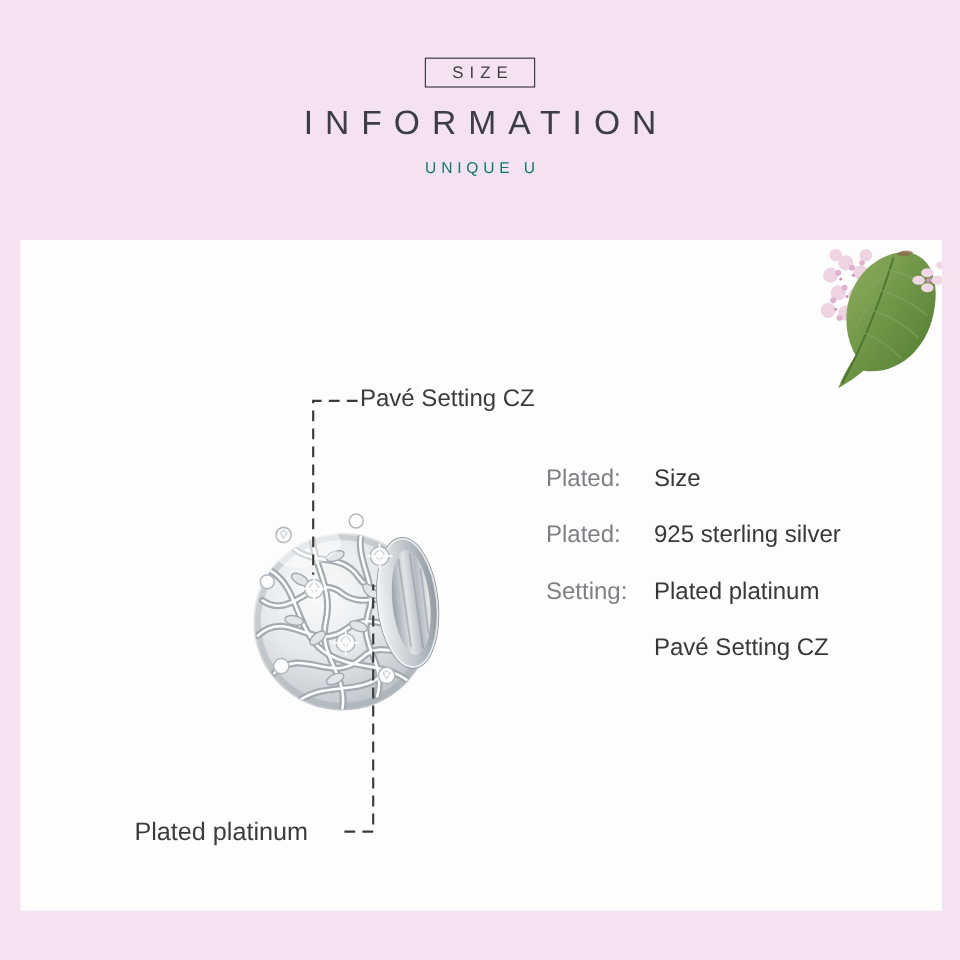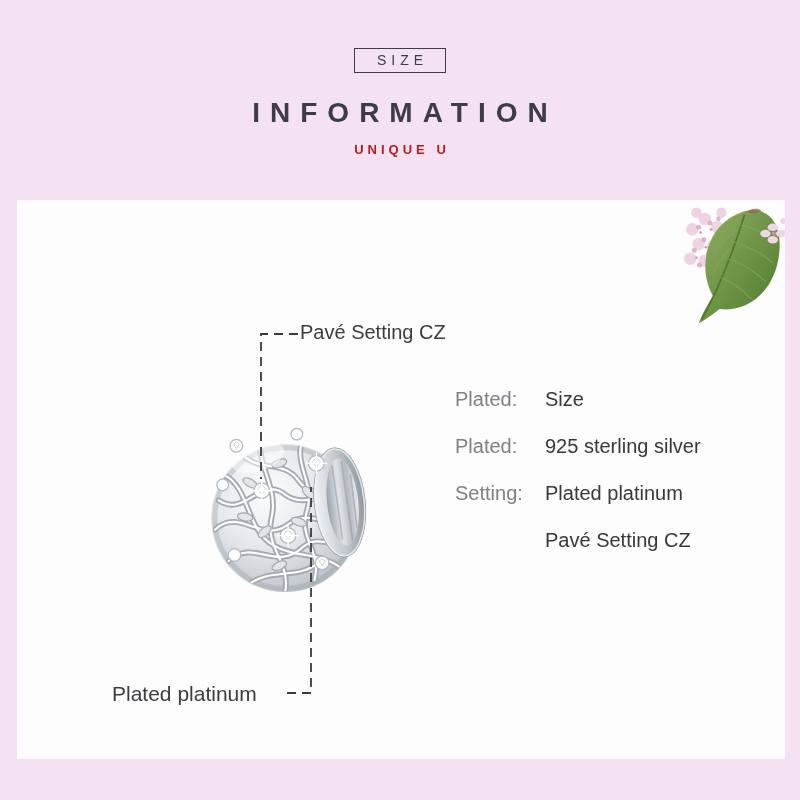--- a/index.html
+++ b/index.html
@@ -15,30 +15,30 @@
   
   .header{position:absolute;top:0;left:0;width:800px;text-align:center;color:#3d3d45;}
   .size-box{
     display:inline-block;margin-top:48px;
     border:1.5px solid #3d3d45;
     padding:3px 17px 4px 17px;
     font-size:14px;letter-spacing:5px;text-indent:5px;
     color:#3d3d45;
   }
   .title{
-    margin-top:24px;
-    font-size:28px;font-weight:700;
+    margin-top:14px;
+    font-size:28px;font-weight:400;
     letter-spacing:10px;text-indent:10px;
     color:#3d3d45;
   }
   .subtitle{
     margin-top:13px;
-    font-size:13px;font-weight:700;
+    font-size:13px;font-weight:400;
     letter-spacing:4px;text-indent:4px;
-    color:#b91c1c;
+    color:#0f766e;
   }
 
   
   .panel{
     position:absolute;left:17px;top:200px;
     width:768px;height:559px;
     background:#fdfdfe;
     overflow:hidden;
   }
   .leaf-decor{position:absolute;top:-2px;right:-6px;width:118px;height:136px;}

